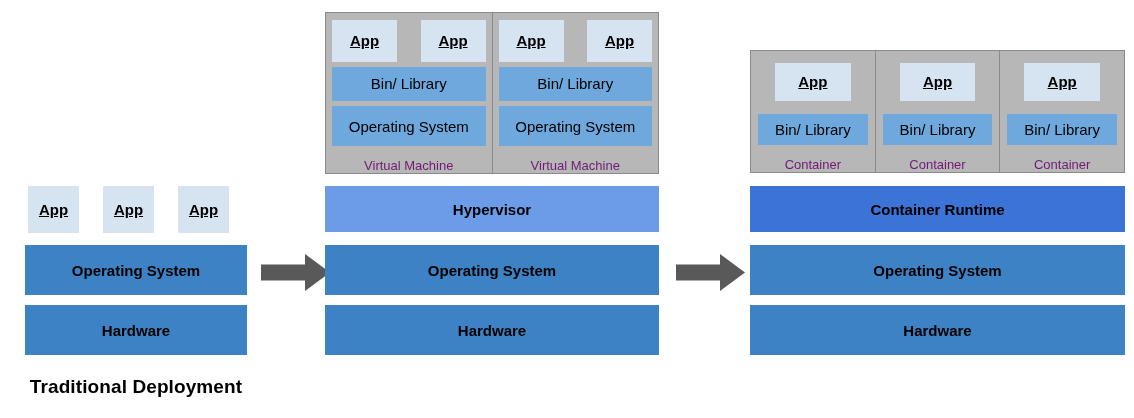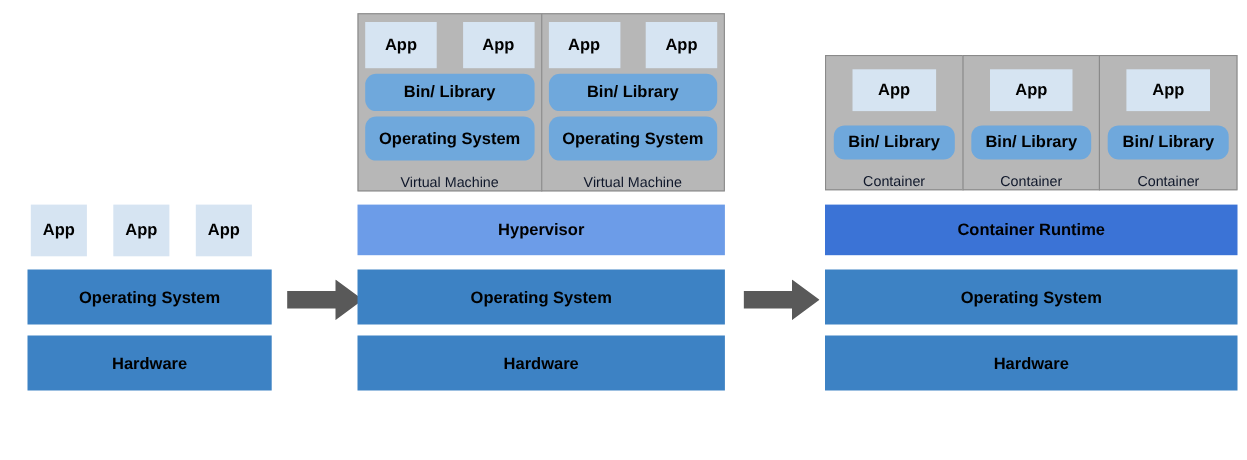--- a/index.html
+++ b/index.html
@@ -26,48 +26,48 @@
     font-weight:bold;font-size:15px;color:#000;
     background:var(--layer-blue);
   }
   .layer.hypervisor{background:var(--hypervisor-blue);}
   .layer.runtime{background:var(--runtime-blue);}
 
   
   .app-box{
     background:var(--app-box);
     display:flex;align-items:center;justify-content:center;
-    font-weight:bold;font-size:15px;color:#000;
+    font-weight:bold;font-size:15px;color:#000;text-decoration:underline;
   }
 
   
   .inner-box{
     background:var(--inner-blue);
     display:flex;align-items:center;justify-content:center;
-    font-weight:bold;font-size:15px;color:#000;border-radius:10px;
+    font-weight:normal;font-size:15px;color:#000;
   }
 
   
   .gray-group{display:flex;}
   .gray-panel{
     flex:1;background:var(--panel-gray);
     border:1px solid var(--panel-border);
     display:flex;flex-direction:column;
   }
   .gray-panel + .gray-panel{margin-left:-1px;}
 
   
   .vm-panel{padding:7px 6px 0;}
   .vm-apps{display:flex;justify-content:space-between;height:42px;margin-bottom:5px;}
   .vm-apps .app-box{width:65px;}
   .vm-bin{height:35px;margin-bottom:5px;}
   .vm-os{height:40px;}
   .panel-caption{
     flex:1;display:flex;align-items:center;justify-content:center;
-    font-size:13px;font-weight:normal;color:#0f172a;margin-top:12px;
+    font-size:13px;font-weight:normal;color:#701a75;margin-top:12px;
   }
 
   
   .ct-panel{padding:12px 7px 0;}
   .ct-app{height:40px;margin:0 17px 13px;}
   .ct-bin{height:33px;}
 
   .col-title{
     text-align:center;font-weight:bold;font-size:19px;color:#000;
     letter-spacing:0.1px;
@@ -80,20 +80,21 @@
 
 <div class="canvas">
 
   <div class="abs" style="left:25px;top:186px;width:222px;height:47px;display:flex;gap:24px;padding-left:3px;">
     <div class="app-box" style="width:51px;height:47px;">App</div>
     <div class="app-box" style="width:51px;height:47px;">App</div>
     <div class="app-box" style="width:51px;height:47px;">App</div>
   </div>
   <div class="abs layer" style="left:25px;top:245px;width:222px;height:50px;">Operating System</div>
   <div class="abs layer" style="left:25px;top:305px;width:222px;height:50px;">Hardware</div>
+  <div class="abs col-title" style="left:0;top:376px;width:272px;">Traditional Deployment</div>
 
   <div class="abs" style="left:261px;top:254px;width:69px;height:37px;">
     <svg class="arrow-icon" width="69" height="37" viewBox="0 0 69 37" aria-hidden="true">
       <path d="M0,10.5 H44 V0 L69,18.5 L44,37 V26.5 H0 Z" fill="currentColor"></path>
     </svg>
   </div>
 
   <div class="abs gray-group" style="left:325px;top:12px;width:334px;height:162px;">
 
     <div class="gray-panel vm-panel">

